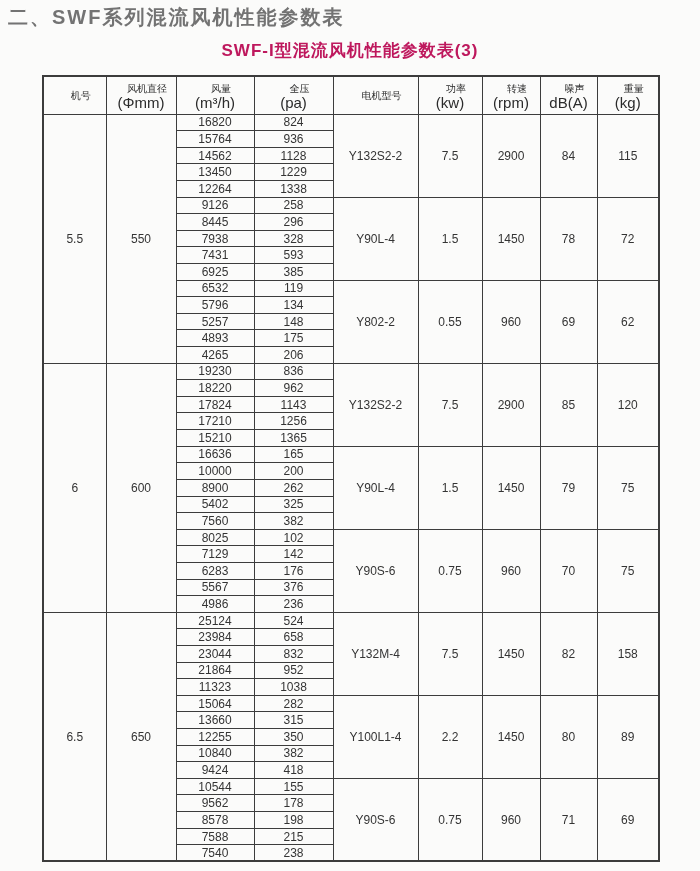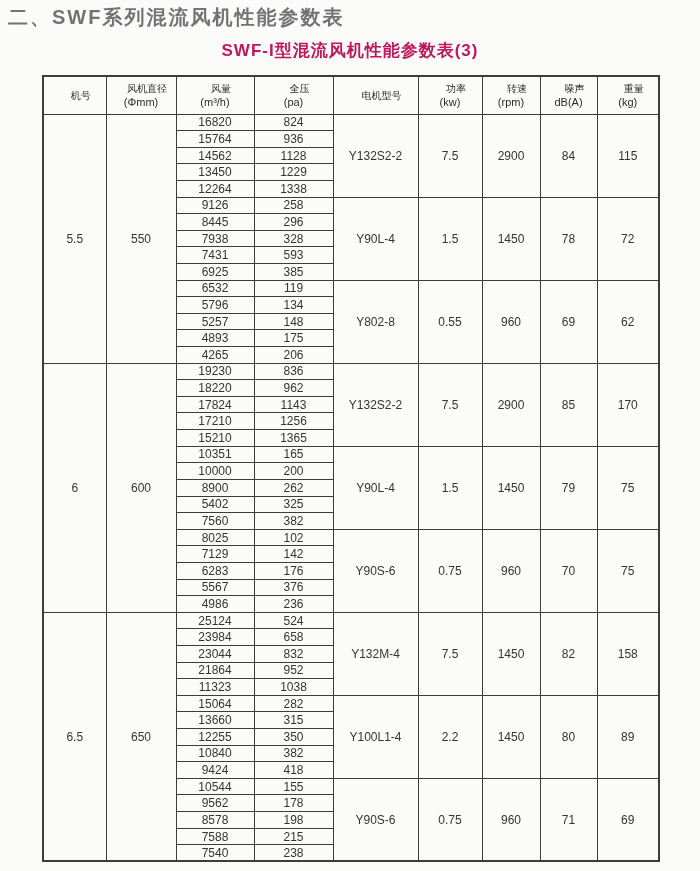--- a/index.html
+++ b/index.html
@@ -33,21 +33,21 @@
     text-align: center; vertical-align: middle;
     padding: 0;
     overflow: hidden;
     white-space: nowrap;
   }
   .fan-table thead tr { height: 38px; }
   .fan-table tbody tr { height: 16.62px; }
   .fan-table tbody td { font-size: 12px; color: #343434; }
   .fan-table th { font-weight: normal; color: #2b2b2b; }
   .h1 { font-size: 10px; line-height: 15px; margin-left: 12px; }
-  .h2 { font-size: 11px; line-height: 13px; }
+  .h2 { font-size: 15px; line-height: 13px; }
 </style>
 </head>
 <body>
 
 <div class="page-title">二、SWF系列混流风机性能参数表</div>
 
 <div class="table-title">SWF-I型混流风机性能参数表(3)</div>
 
 <table class="fan-table">
   <colgroup>
@@ -148,21 +148,21 @@
         <td>7431</td>
         <td>593</td>
       </tr>
       <tr>
         <td>6925</td>
         <td>385</td>
       </tr>
       <tr>
         <td>6532</td>
         <td>119</td>
-        <td rowspan="5">Y802-8</td>
+        <td rowspan="5">Y802-2</td>
         <td rowspan="5">0.55</td>
         <td rowspan="5">960</td>
         <td rowspan="5">69</td>
         <td rowspan="5">62</td>
       </tr>
       <tr>
         <td>5796</td>
         <td>134</td>
       </tr>
       <tr>
@@ -179,40 +179,40 @@
       </tr>
       <tr>
         <td rowspan="15">6</td>
         <td rowspan="15">600</td>
         <td>19230</td>
         <td>836</td>
         <td rowspan="5">Y132S2-2</td>
         <td rowspan="5">7.5</td>
         <td rowspan="5">2900</td>
         <td rowspan="5">85</td>
-        <td rowspan="5">170</td>
+        <td rowspan="5">120</td>
       </tr>
       <tr>
         <td>18220</td>
         <td>962</td>
       </tr>
       <tr>
         <td>17824</td>
         <td>1143</td>
       </tr>
       <tr>
         <td>17210</td>
         <td>1256</td>
       </tr>
       <tr>
         <td>15210</td>
         <td>1365</td>
       </tr>
       <tr>
-        <td>10351</td>
+        <td>16636</td>
         <td>165</td>
         <td rowspan="5">Y90L-4</td>
         <td rowspan="5">1.5</td>
         <td rowspan="5">1450</td>
         <td rowspan="5">79</td>
         <td rowspan="5">75</td>
       </tr>
       <tr>
         <td>10000</td>
         <td>200</td>

